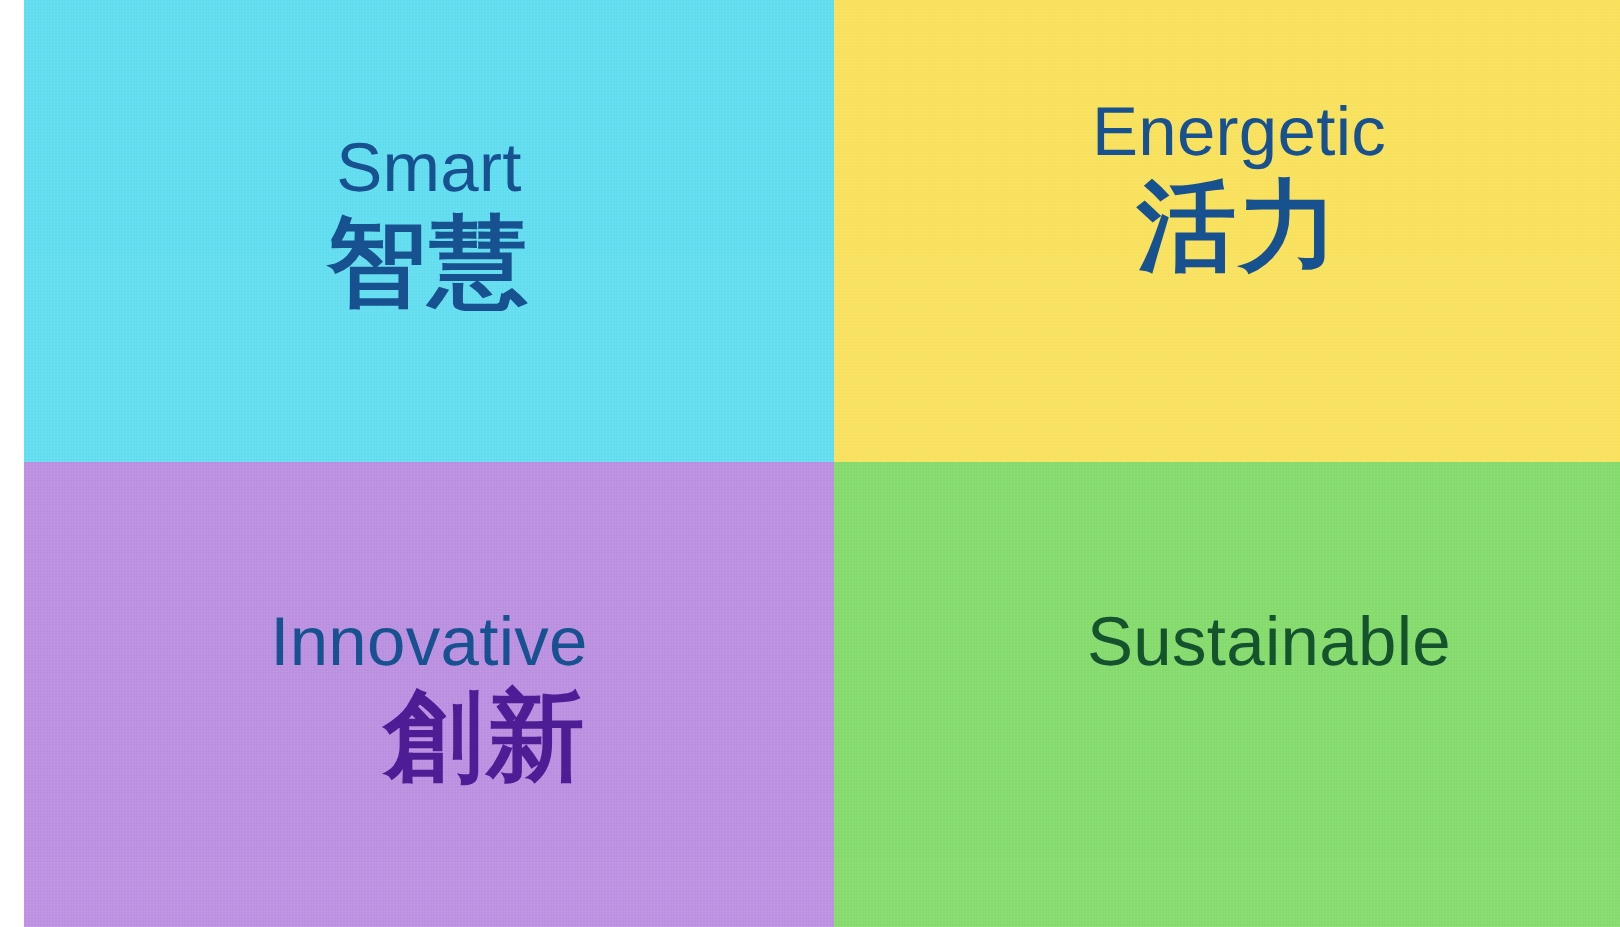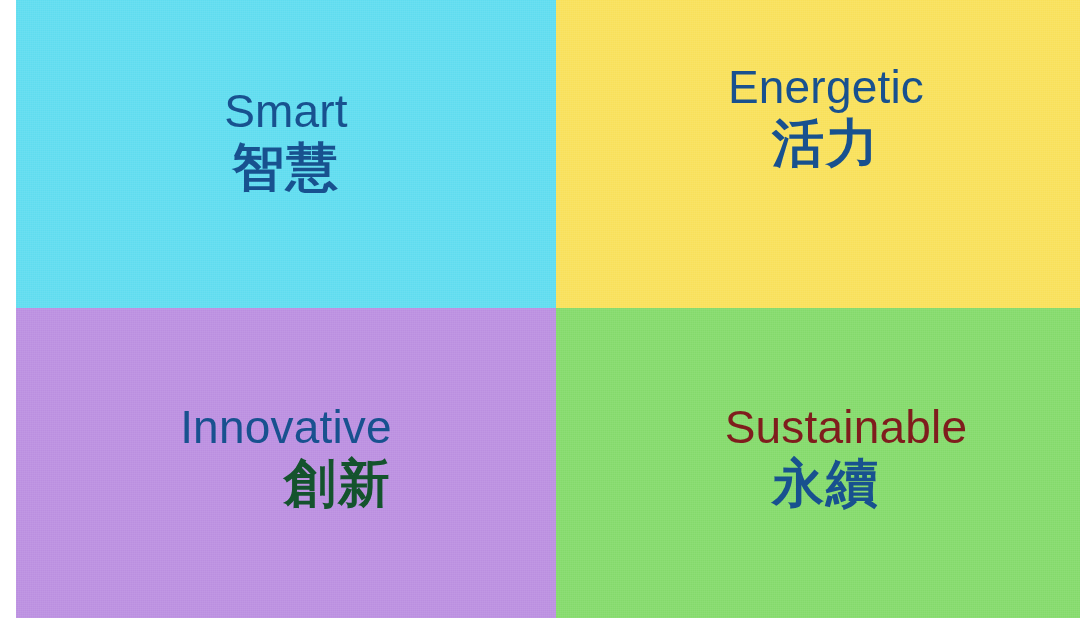--- a/index.html
+++ b/index.html
@@ -54,21 +54,21 @@
   .label-en {
     font-family: "Liberation Sans", "DejaVu Sans", sans-serif;
     font-size: 46px;
     font-weight: 400;
     letter-spacing: 0.2px;
     line-height: 1.04;
     white-space: nowrap;
   }
   .label-zh {
     font-family: "DejaVu Sans", "Liberation Sans", sans-serif;
-    font-size: 52px;
+    font-size: 66px;
     font-weight: 700;
     letter-spacing: 2px;
     line-height: 1.06;
     margin-top: 4px;
     white-space: nowrap;
   }
   
   .q-smart       .stack { margin-top: 88px; }
   .q-energetic   .stack { margin-top: 64px; }
   .q-innovative  .stack { margin-top: 96px; align-items: flex-end; }
@@ -90,25 +90,24 @@
     <div class="quadrant q-energetic" style="background-color: rgb(248, 224, 90);">
       <div class="stack">
         <div class="label-en" style="color: rgb(24, 81, 143);">Energetic</div>
         <div class="label-zh" style="color: rgb(24, 81, 143); text-align: center;">活力</div>
       </div>
     </div>
 
     <div class="quadrant q-innovative" style="background-color: rgb(187, 143, 224);">
       <div class="stack">
         <div class="label-en" style="color: rgb(24, 81, 143);">Innovative</div>
-        <div class="label-zh" style="color: #14532d;">創新</div>
+        <div class="label-zh" style="color: #4c1d95;">創新</div>
       </div>
     </div>
 
     <div class="quadrant q-sustainable" style="background-color: rgb(132, 218, 107);">
       <div class="stack">
-        <div class="label-en" style="color: #7f1d1d; margin-left: 40px;">Sustainable</div>
-        <div class="label-zh" style="color: rgb(24, 81, 143);">永續</div>
+        <div class="label-en" style="color: #14532d; margin-left: 40px;">Sustainable</div>
       </div>
     </div>
 
   </div>
 </div>
 
 </body></html>

